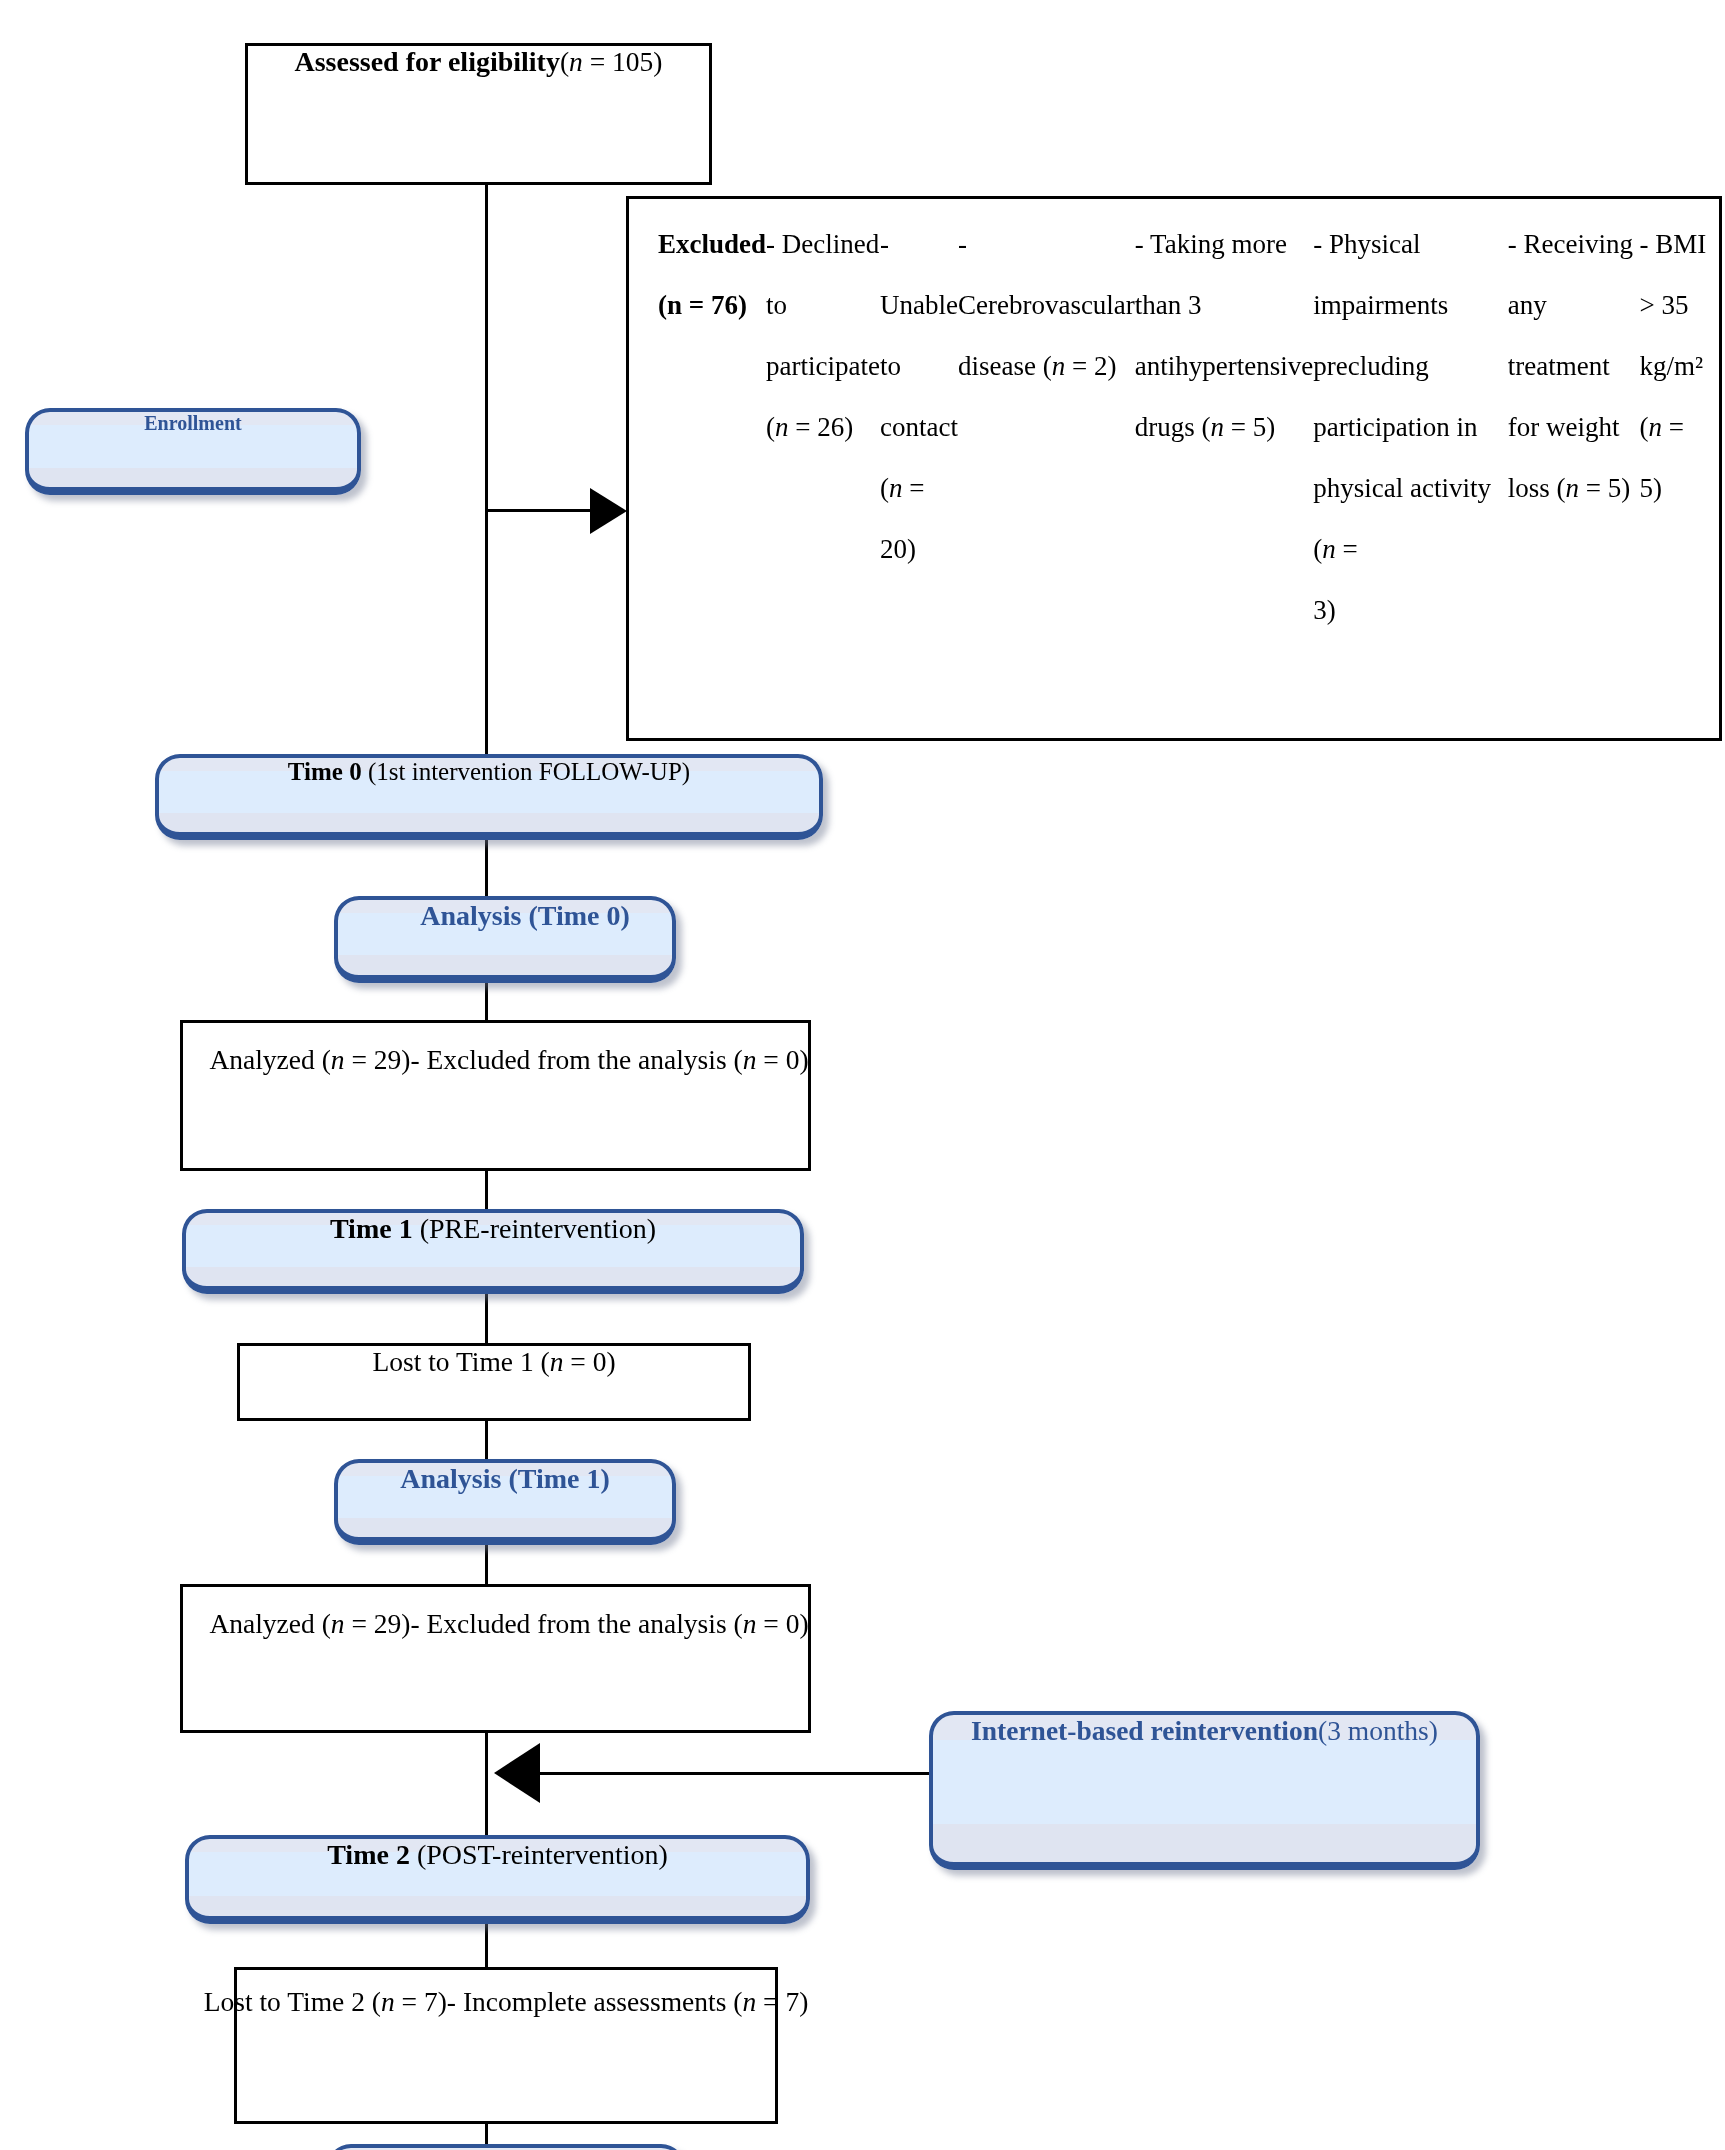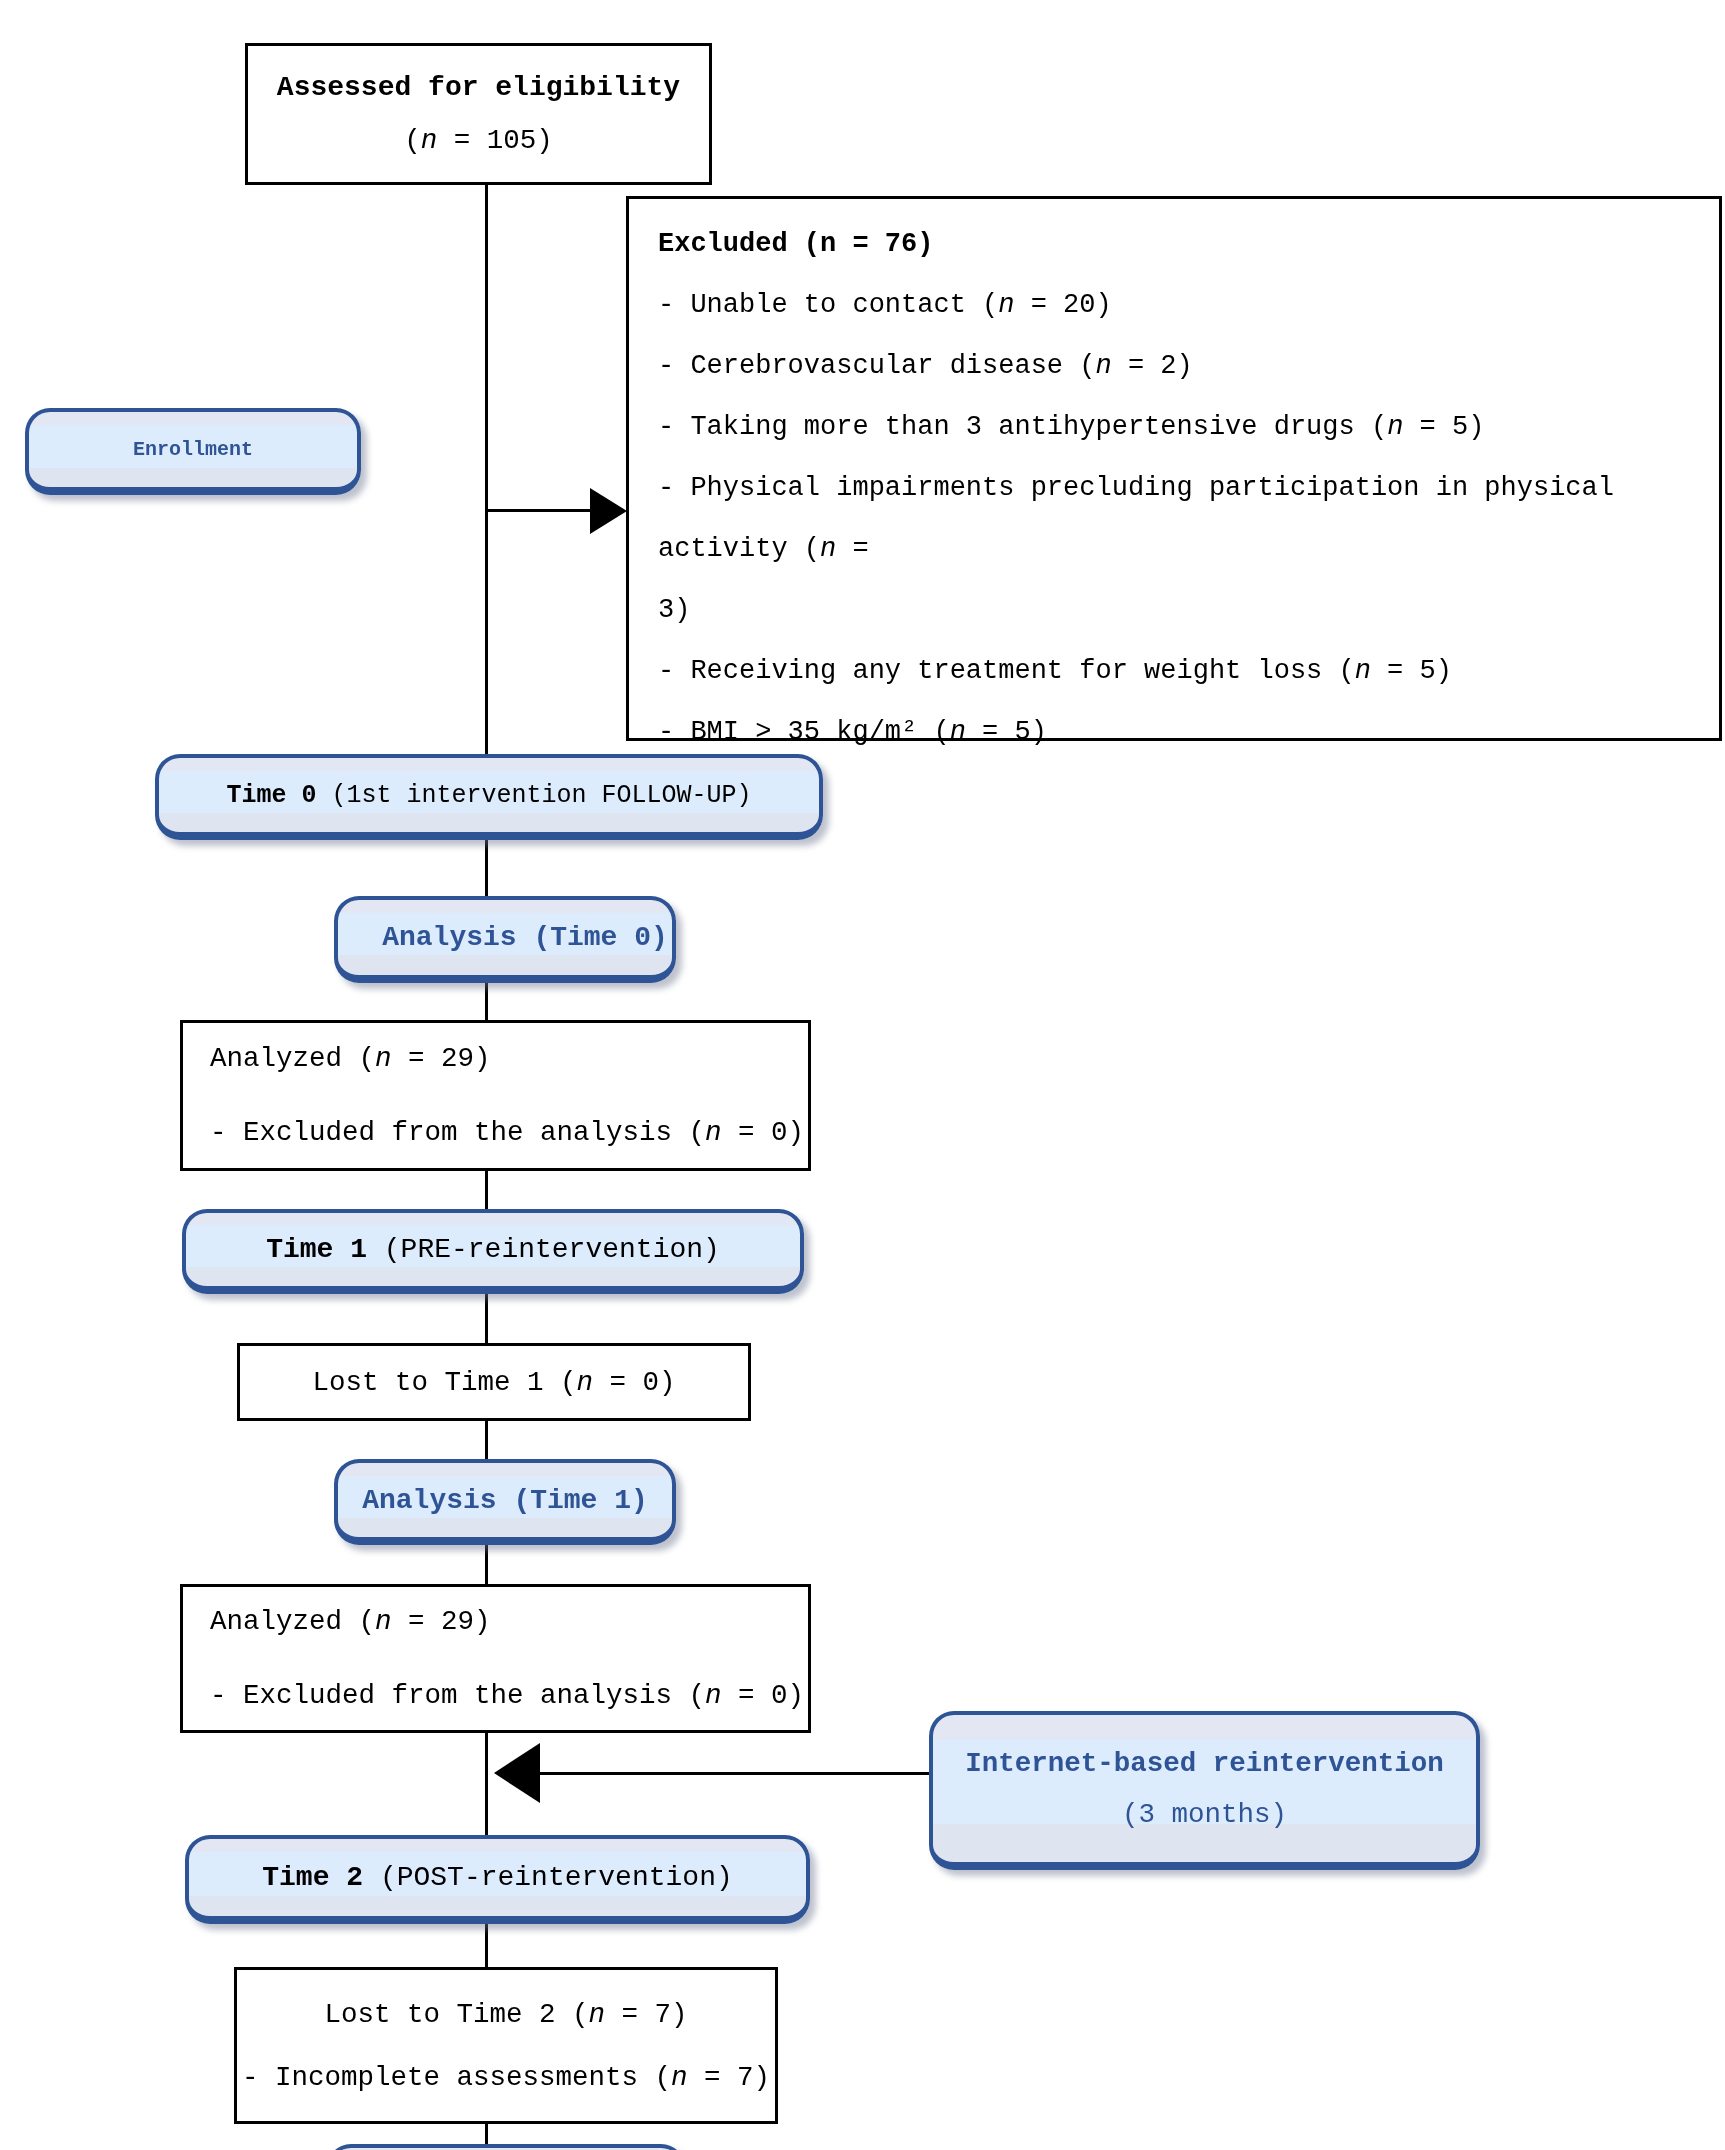--- a/index.html
+++ b/index.html
@@ -15,21 +15,21 @@
   .hline{background:#000;height:3px;}
   #arrow-excl-line{left:487px;top:509px;width:108px;}
   #arrow-excl-head{left:590px;top:488px;width:0;height:0;
     border-top:23px solid transparent;border-bottom:23px solid transparent;
     border-left:37px solid #000;}
   #arrow-re-line{left:538px;top:1772px;width:392px;}
   #arrow-re-head{left:494px;top:1743px;width:0;height:0;
     border-top:30px solid transparent;border-bottom:30px solid transparent;
     border-right:46px solid #000;}
   
-  .box{position:absolute;box-sizing:border-box;display:flex;flex-direction:column;justify-content:center;font-family:Liberation Mono, monospace;}
+  .box{position:absolute;box-sizing:border-box;display:flex;flex-direction:row;justify-content:center;}
   .white{background:#ffffff;border:3.4px solid #000;}
   .blue{
     background:linear-gradient(180deg,#e2e7f3 0%,#e2e7f3 17%,#ddecfd 17%,#ddecfd 74%,#dfe4f1 74%,#dfe4f1 100%);
     border:4.7px solid #2f5496;border-bottom-width:8.2px;border-radius:25px;
     box-shadow:5.2px 6px 6.9px rgba(110,120,145,0.45);
   }
   .tc{text-align:center;}
   .b{font-weight:bold;}
   .bluetext{color:#2f5496;font-weight:bold;}
   .line{white-space:nowrap;}
@@ -65,20 +65,21 @@
   <div class="abs hline" id="arrow-re-line"></div>
   <div class="abs" id="arrow-re-head"></div>
 
   <div class="box white" id="assessed">
     <div class="line tc b t1">Assessed for eligibility</div>
     <div class="line tc">(<i>n</i> = 105)</div>
   </div>
 
   <div class="box white" id="excluded">
     <div class="xline b">Excluded (n = 76)</div>
+    <div class="xline">- Declined to participate (<i>n</i> = 26)</div>
     <div class="xline">- Unable to contact (<i>n</i> = 20)</div>
     <div class="xline">- Cerebrovascular disease (<i>n</i> = 2)</div>
     <div class="xline">- Taking more than 3 antihypertensive drugs (<i>n</i> = 5)</div>
     <div class="xline">- Physical impairments precluding participation in physical activity (<i>n</i> =<br>3)</div>
     <div class="xline">- Receiving any treatment for weight loss (<i>n</i> = 5)</div>
     <div class="xline">- BMI &gt; 35 kg/m² (<i>n</i> = 5)</div>
   </div>
 
   <div class="box blue" id="enrollment">
     <div class="line tc bluetext">Enrollment</div>

